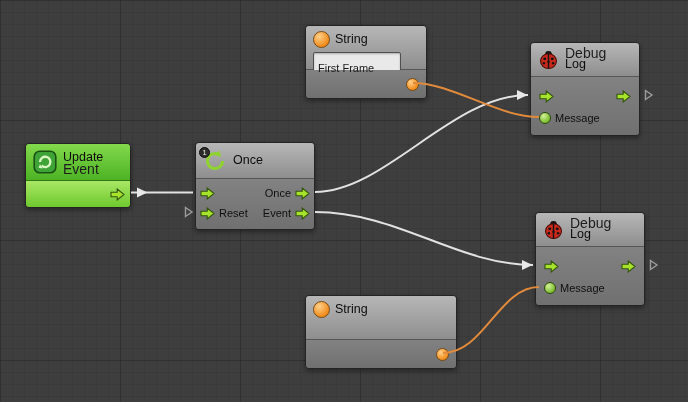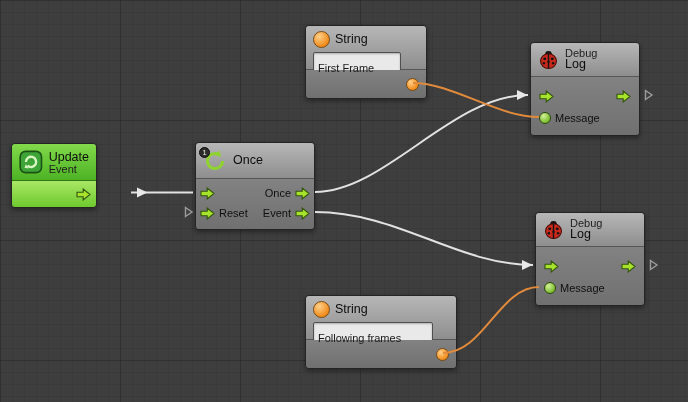--- a/index.html
+++ b/index.html
@@ -26,31 +26,31 @@
   .hdr{
     display:flex; align-items:center; gap:6px; padding:0 7px;
     background:linear-gradient(#B7B7B7,#8E8E8E);
     border-bottom:1px solid #565656; border-radius:3px 3px 0 0;
   }
   .hdr.col{ display:block; padding:4px 7px 5px; }
   .hrow{ display:flex; align-items:center; gap:5px; height:19px; }
   .body{ background:linear-gradient(#828282,#707070); border-radius:0 0 3px 3px; }
   .tstack{ display:flex; flex-direction:column; justify-content:center; }
   .title{ font-size:12.5px; color:#0d0d0d; line-height:13px; }
-  .subtitle{ font-size:11px; color:#1d1d1d; line-height:10px; }
+  .subtitle{ font-size:14px; color:#1d1d1d; line-height:10px; }
   .row{ display:flex; align-items:center; height:20px; padding:0 4px; gap:4px; }
   .grow{ flex:1; }
   .plabel{ font-size:11px; color:#0f0f0f; }
   .port{ display:inline-flex; align-items:center; }
 
   
   .node.event .hdr{ background:linear-gradient(#82D94B,#4CB324); border-bottom-color:#2F7A12; }
   .node.event .body{ background:linear-gradient(#A9E765,#6EC92E); }
 
-  #node-update{ left:11px; top:143px; width:86px; }
+  #node-update{ left:25px; top:143px; width:106px; }
   #node-update .hdr{ height:37px; }
   #node-update .body{ height:26px; display:flex; align-items:center; justify-content:flex-end; padding:0 5px; }
 
   #node-once{ left:195px; top:142px; width:120px; }
   #node-once .hdr{ height:36px; }
   #node-once .body{ padding:4px 0 6px; }
   .once-icon-wrap{ position:relative; width:24px; height:24px; display:inline-block; }
   .badge{
     position:absolute; left:-4px; top:-2px; width:11px; height:11px;
     background:#2d2d2d; border:1px solid #0f0f0f; border-radius:50%;
@@ -198,21 +198,20 @@
       <span class="dot-orange"></span>
     </div>
   </div>
 
   <div class="node" id="node-string-bottom">
     <div class="hdr col string-hdr">
       <div class="hrow">
         <span class="circle-icon"></span>
         <span class="title">String</span>
       </div>
-      <input class="field" size="15" readonly="" value="Following frames" style="">
     </div>
     <div class="body sbody">
       <span class="dot-orange"></span>
     </div>
   </div>
 
   <div class="node" id="node-debug-top">
     <div class="hdr debug-hdr">
       <svg width="21" height="21" viewBox="0 0 20 20">
           <use href="#gBug"></use>

